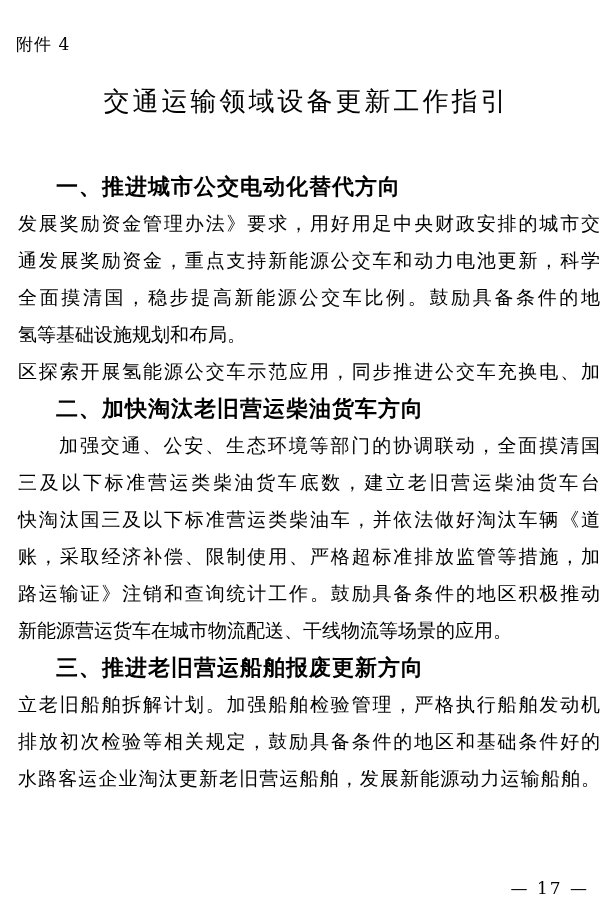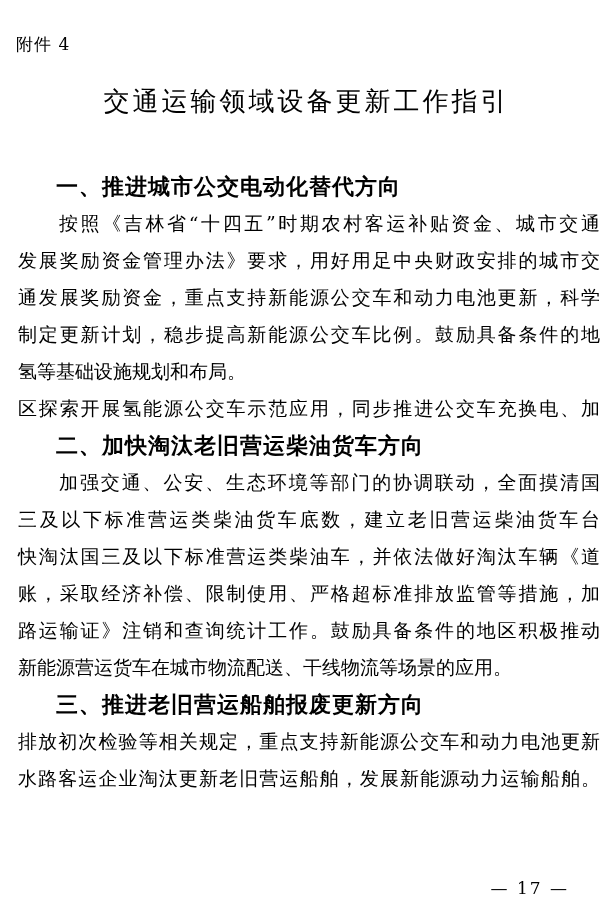--- a/index.html
+++ b/index.html
@@ -4,43 +4,43 @@
   <style>
     html, body { margin:0; padding:0; background:#ffffff; }
     body { width:613px; height:915px; position:relative; overflow:hidden; color:#000; font-family:"DejaVu Serif","Liberation Serif",serif; }
     .attach { position:absolute; left:16px; top:10px; font-size:17px; letter-spacing:1px;margin-top:23px; }
     .title { position:absolute; left:0; width:613px; top:84px; text-align:center; font-size:26px; letter-spacing:3px; }
     .body-wrap { position:absolute; left:18px; top:168px; width:582px; }
     .heading { font-family:"DejaVu Sans","Liberation Sans",sans-serif; font-weight:bold; font-size:22px; height:37px; line-height:37px; padding-left:38px; letter-spacing:1px; }
     .line { font-size:19px; height:37px; line-height:37px; white-space:nowrap; text-align:justify; text-align-last:justify; }
     .line.last { text-align-last:left; }
     .line.indent { padding-left:41px; }
-    .pageno { position:absolute; right:44px; top:878px; font-size:17px; letter-spacing:2px; }
+    .pageno { position:absolute; right:24px; top:878px; font-size:17px; letter-spacing:2px; }
   </style>
 </head>
 <body>
 
 <div class="attach">附件 4</div>
 <div class="title">交通运输领域设备更新工作指引</div>
 
 <div class="body-wrap">
   <div class="heading">一、推进城市公交电动化替代方向</div>
-  <div class="line indent">按照《吉林省“十四五”时期农村客运补贴资金、城市交通</div>
   <div class="line">发展奖励资金管理办法》要求，用好用足中央财政安排的城市交</div>
   <div class="line">通发展奖励资金，重点支持新能源公交车和动力电池更新，科学</div>
-  <div class="line">制定更新计划，稳步提高新能源公交车比例。鼓励具备条件的地</div>
+  <div class="line">全面摸清国，稳步提高新能源公交车比例。鼓励具备条件的地</div>
   <div class="line last">氢等基础设施规划和布局。</div>
   <div class="line">区探索开展氢能源公交车示范应用，同步推进公交车充换电、加</div>
 
   <div class="heading">二、加快淘汰老旧营运柴油货车方向</div>
   <div class="line indent">加强交通、公安、生态环境等部门的协调联动，全面摸清国</div>
   <div class="line">三及以下标准营运类柴油货车底数，建立老旧营运柴油货车台</div>
   <div class="line">快淘汰国三及以下标准营运类柴油车，并依法做好淘汰车辆《道</div>
   <div class="line">账，采取经济补偿、限制使用、严格超标准排放监管等措施，加</div>
   <div class="line">路运输证》注销和查询统计工作。鼓励具备条件的地区积极推动</div>
   <div class="line last">新能源营运货车在城市物流配送、干线物流等场景的应用。</div>
 
   <div class="heading">三、推进老旧营运船舶报废更新方向</div>
-  <div class="line">排放初次检验等相关规定，重点支持新能源公交车和动力电池更新</div>
+  <div class="line">立老旧船舶拆解计划。加强船舶检验管理，严格执行船舶发动机</div>
+  <div class="line">排放初次检验等相关规定，鼓励具备条件的地区和基础条件好的</div>
   <div class="line">水路客运企业淘汰更新老旧营运船舶，发展新能源动力运输船舶。</div>
 </div>
 
 <div class="pageno">— 17 —</div>
 
 </body></html>

